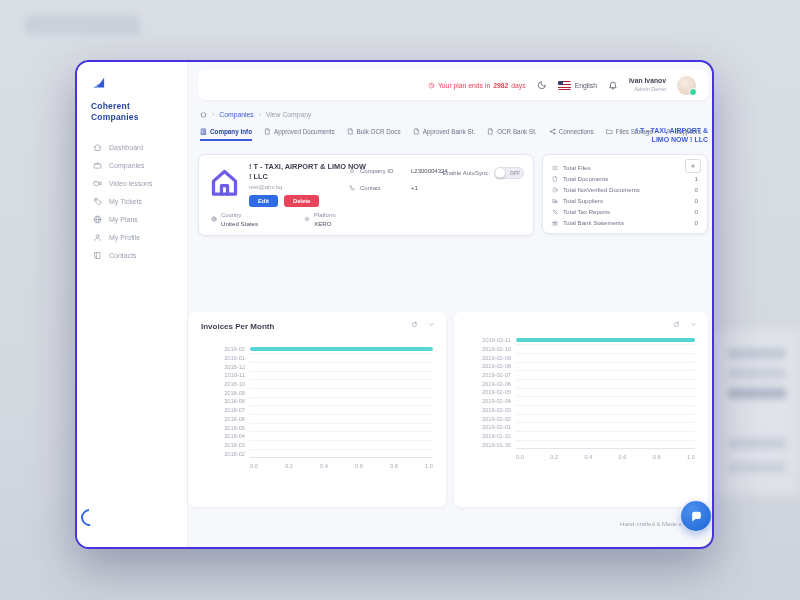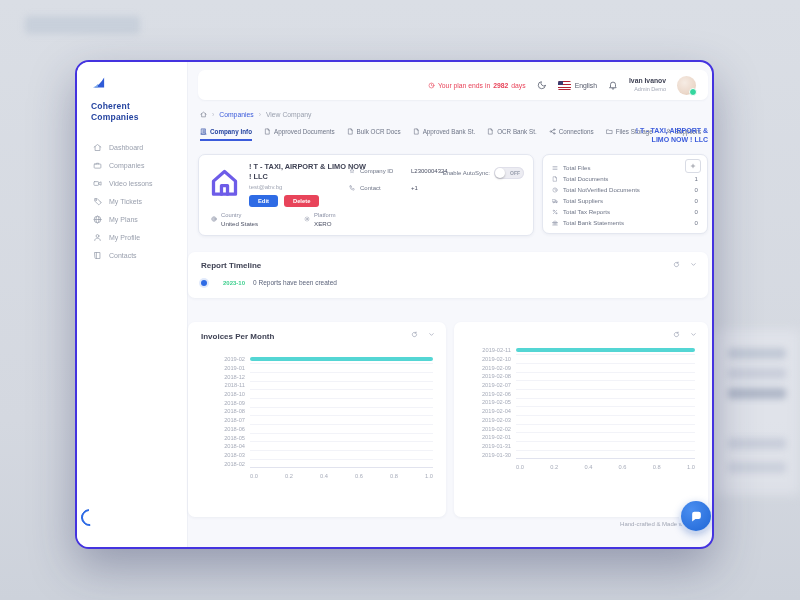--- a/index.html
+++ b/index.html
@@ -91,21 +91,21 @@
   .stat-label{flex:1;font-size:6.1px;color:#6e7587;}
   .stat-value{font-size:6.1px;color:#6e7587;}
   .expand-btn{position:absolute;right:6px;top:4px;width:14px;height:12px;border:1px solid #d9dce5;border-radius:3px;background:#fff;color:#555a6b;display:flex;align-items:center;justify-content:center;cursor:pointer;}
   
   .timeline-card{left:111px;top:190px;width:520px;height:46px;padding:9px 13px;box-sizing:border-box;}
   .tl-row{display:flex;align-items:center;gap:8px;margin-top:9px;}
   .tl-dot{width:6px;height:6px;border-radius:50%;background:#2e6be5;box-shadow:0 0 0 2px rgba(46,107,229,.15);}
   .tl-date{font-size:6px;color:#3ecf8e;font-weight:bold;margin-left:8px;}
   .tl-text{font-size:6.5px;color:#5b637a;}
   
-  .chart-card{top:260px;height:195px;padding:10px 13px;box-sizing:border-box;}
+  .chart-card{top:250px;height:195px;padding:10px 13px;box-sizing:border-box;}
   .month-card{left:111px;width:258px;}
   .day-card{left:377px;width:254px;}
   .chart{margin-top:14px;}
   .crow{display:flex;align-items:center;height:8.7px;}
   .clab{width:44px;text-align:right;font-size:5.7px;color:#a7acba;padding-right:5px;flex:none;}
   .ctrack{flex:1;height:100%;border-bottom:1px solid #f2f3f8;display:flex;align-items:center;}
   .crow.last .ctrack{border-bottom-color:#e1e3ee;}
   .cbar{height:4.5px;border-radius:2px;width:100%;}
   .cticks{display:flex;justify-content:space-between;margin-left:49px;margin-top:5px;font-size:5.7px;color:#a7acba;}
   
@@ -482,40 +482,20 @@
         <span class="stat-label">Total Bank Statements</span>
         <span class="stat-value">0</span>
       </div>
     <span class="expand-btn">
       <svg class="ic ic-xs">
           <use href="#i-plus"></use>
         </svg>
     </span>
   </section>
 
-  <section class="card timeline-card">
-    <div class="card-title">Report Timeline</div>
-    <div class="card-acts">
-      <span class="hicon">
-          <svg class="ic ic-s">
-            <use href="#i-refresh"></use>
-          </svg>
-        </span>
-      <span class="hicon">
-          <svg class="ic ic-s">
-            <use href="#i-chev"></use>
-          </svg>
-        </span>
-    </div>
-    <div class="tl-row">
-      <span class="tl-dot"></span>
-      <span class="tl-date">2023-10</span>
-      <span class="tl-text">0 Reports have been created</span>
-    </div>
-  </section>
 
   <section class="card chart-card month-card">
     <div class="card-title">Invoices Per Month</div>
     <div class="card-acts">
       <span class="hicon">
           <svg class="ic ic-s">
             <use href="#i-refresh"></use>
           </svg>
         </span>
       <span class="hicon">

